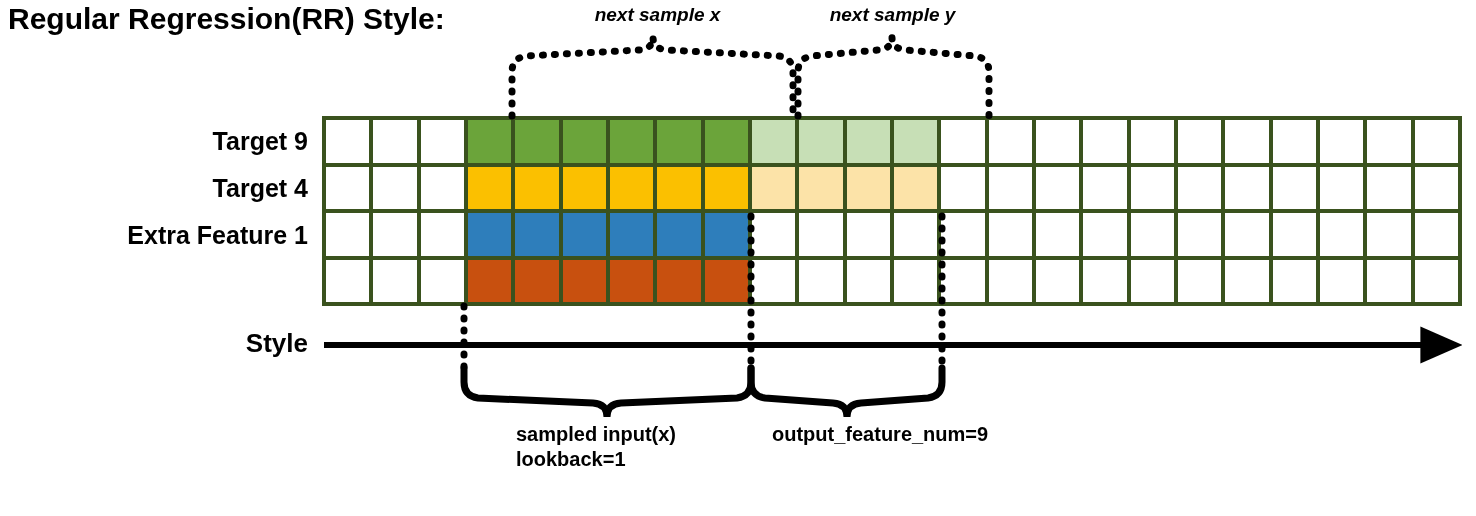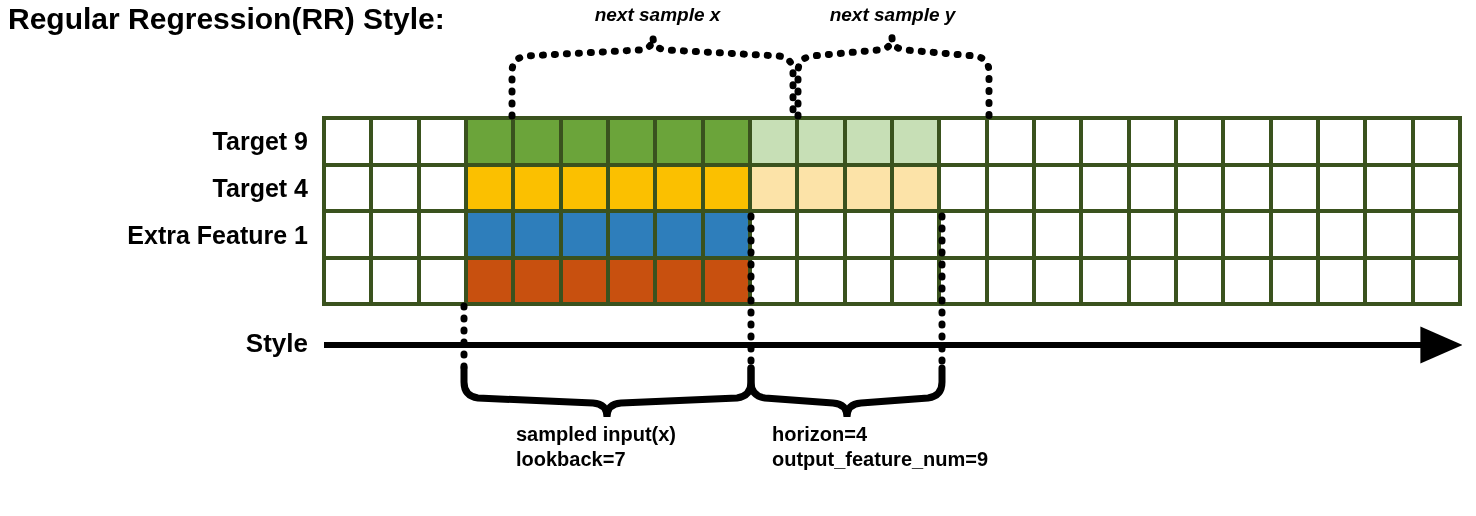--- a/index.html
+++ b/index.html
@@ -250,21 +250,20 @@
     <path fill="none" stroke="#000" stroke-width="7" stroke-linecap="round" d="M464,368 L464,382 Q464,396 478,398 L593,403 Q607,404 607,417 Q607,404 621,403 L737,398 Q751,396 751,382 L751,368"></path>
 
     <path fill="none" stroke="#000" stroke-width="7" stroke-linecap="round" d="M751,368 L751,382 Q751,396 765,398 L833,403 Q847,404 847,417 Q847,404 861,403 L928,398 Q942,396 942,382 L942,368"></path>
   </svg>
 
   <div id="label-next-x" class="abs top-label">next sample x</div>
   <div id="label-next-y" class="abs top-label">next sample y</div>
 
   <div id="block-input" class="abs bottom-block">
     <div>sampled input(x)</div>
-    <div>lookback=7</div>
+    <div>lookback=1</div>
   </div>
 
   <div id="block-output" class="abs bottom-block">
-    <div>horizon=4</div>
     <div>output_feature_num=9</div>
   </div>
 
 </div>
 
 </body></html>

